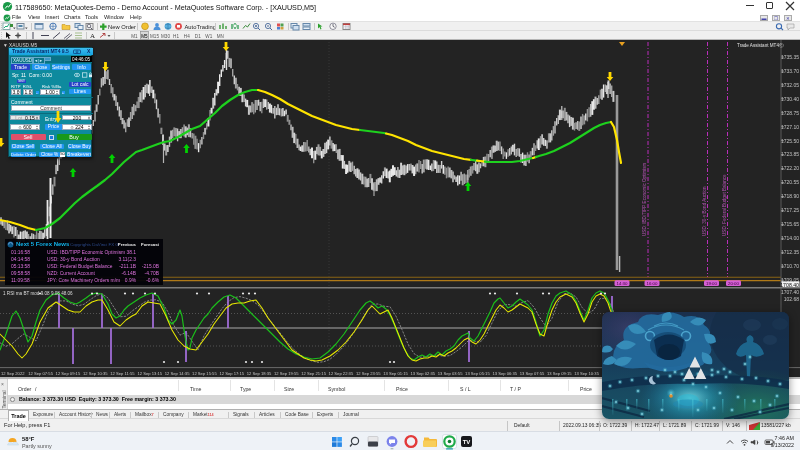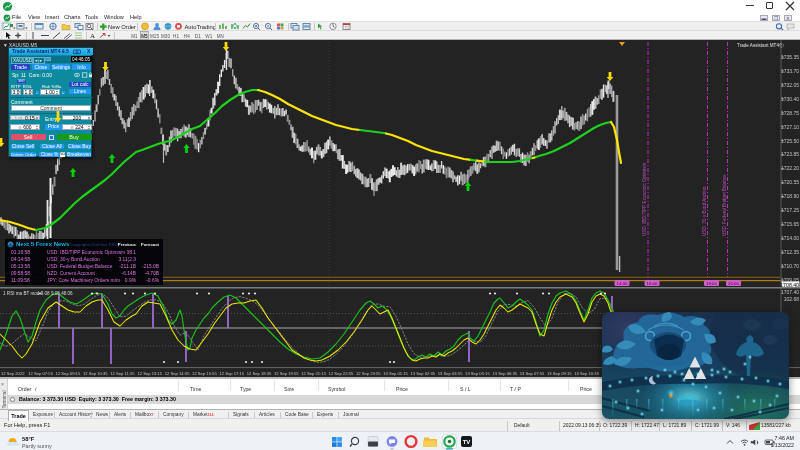--- a/index.html
+++ b/index.html
@@ -543,20 +543,21 @@
 <text x="574.3" y="374.6" font-size="4.15" fill="#c6c6c6">13 Sep 10:35</text>
 <text x="3" y="46.5" font-size="4.8" fill="#d8d8d8">▼ XAUUSD,M5</text>
 <text x="737" y="46.5" font-size="4.6" fill="#e0e0e0">Trade Assistant MT4ⓒ</text>
 </svg>
 
 <div style="position:absolute;left:0;top:0;width:800px;height:13px;background:#ffffff">
  <svg width="12" height="12" style="position:absolute;left:2px;top:1px">
       <circle cx="5.5" cy="5.5" r="4.6" fill="#1a9a48"></circle>
       <path d="M3.2,7.5 l2,-2.6 1.3,1.2 2.2,-3" stroke="#fff" stroke-width="1" fill="none"></path>
     </svg>
+ <div style="position:absolute;left:15px;top:2.5px;font-size:7.2px;color:#111">117589650: MetaQuotes-Demo - Demo Account - MetaQuotes Software Corp. - [XAUUSD,M5]</div>
  <div style="position:absolute;left:746px;top:5px;width:8px;height:1.4px;background:#333"></div>
  <div style="position:absolute;left:766px;top:2px;width:7px;height:7px;border:1.2px solid #333;border-radius:1px"></div>
  <svg width="11" height="11" style="position:absolute;left:785px;top:1px">
       <path d="M1,1 L9,9 M9,1 L1,9" stroke="#333" stroke-width="1.2"></path>
     </svg>
 </div>
 <div style="position:absolute;left:0;top:13px;width:800px;height:9px;background:#ffffff;border-bottom:1px solid #e2e2e2">
  <svg width="9" height="8" style="position:absolute;left:3px;top:0.5px">
       <circle cx="4" cy="4" r="3.4" fill="#1a9a48"></circle>
       <path d="M2.2,5.4 l1.4,-1.9 1,0.9 1.6,-2.2" stroke="#fff" stroke-width="0.8" fill="none"></path>

